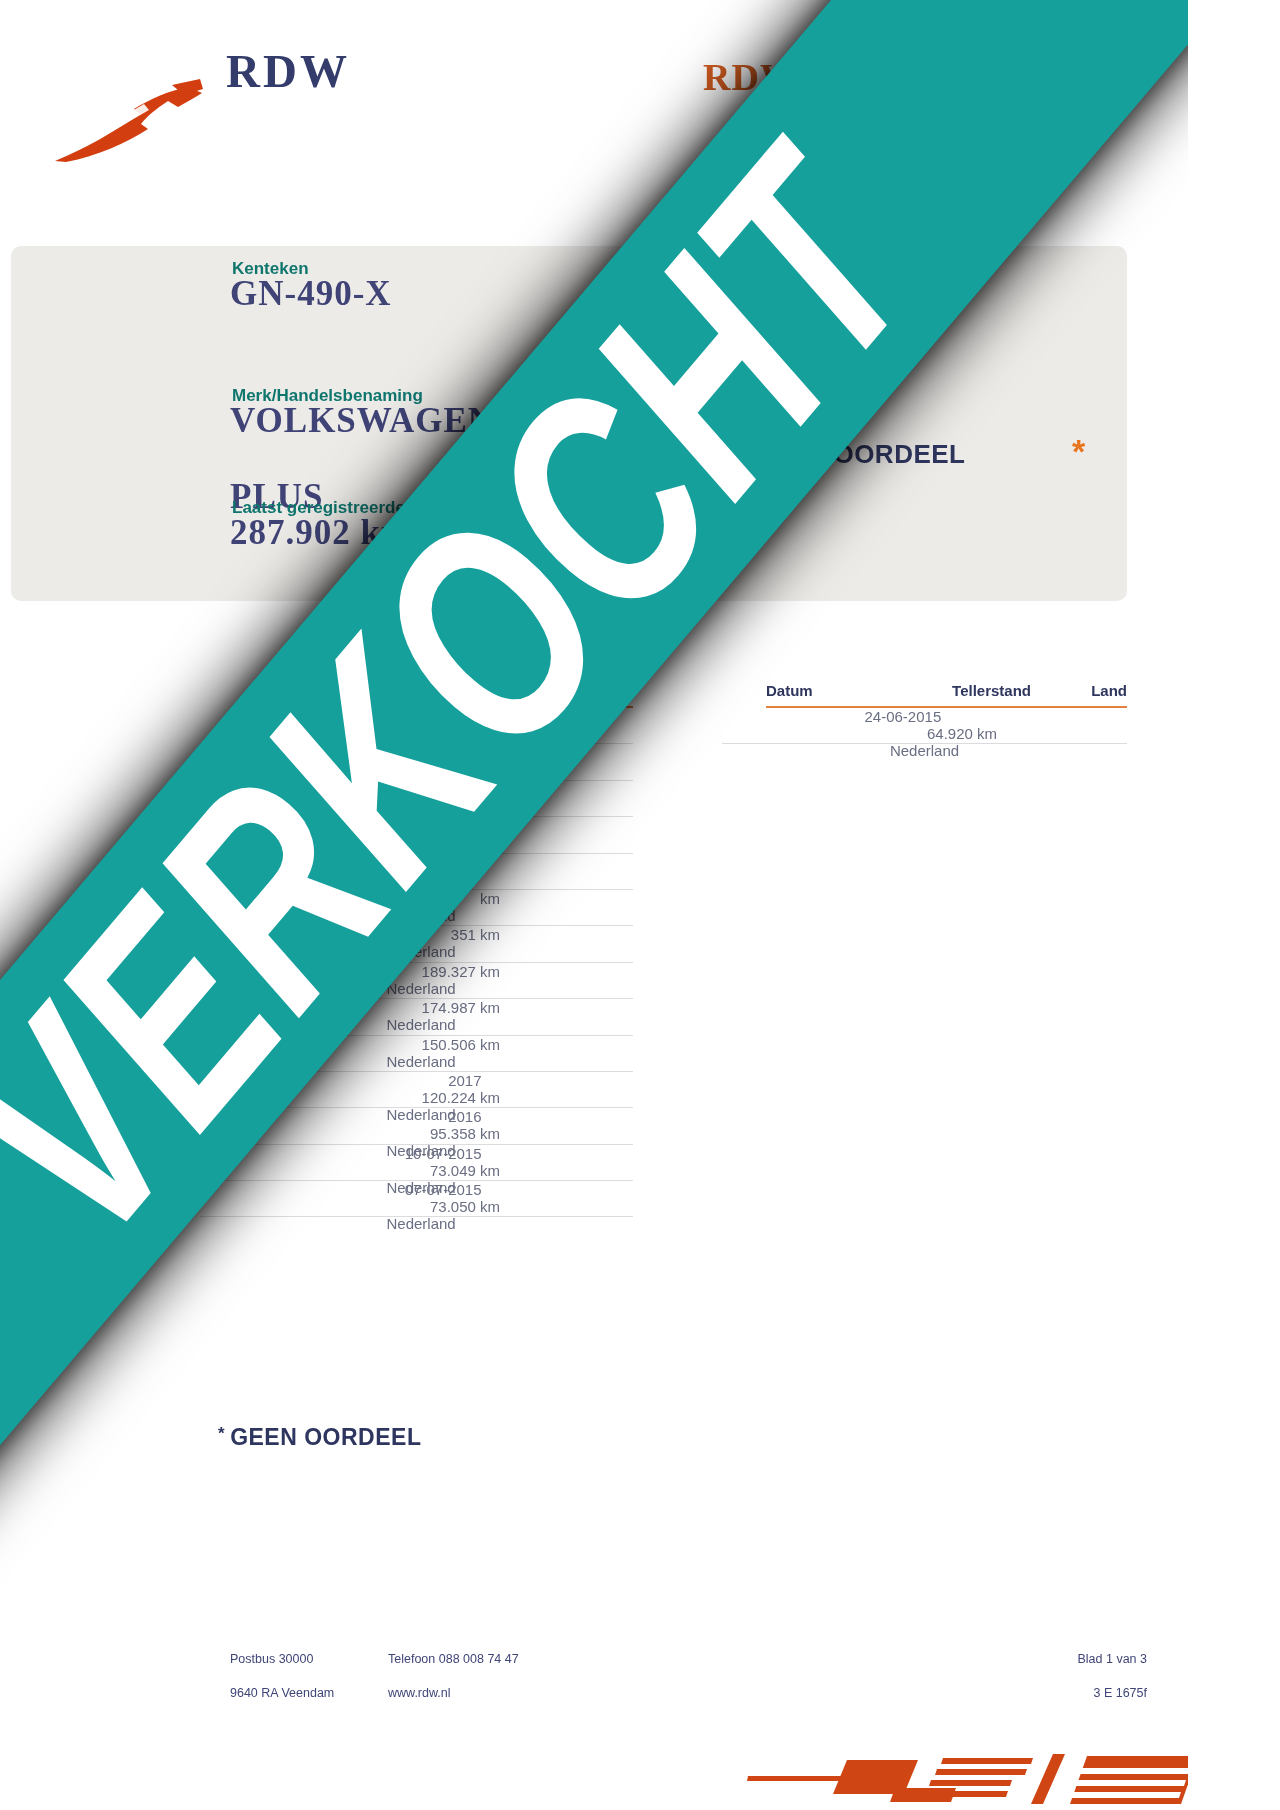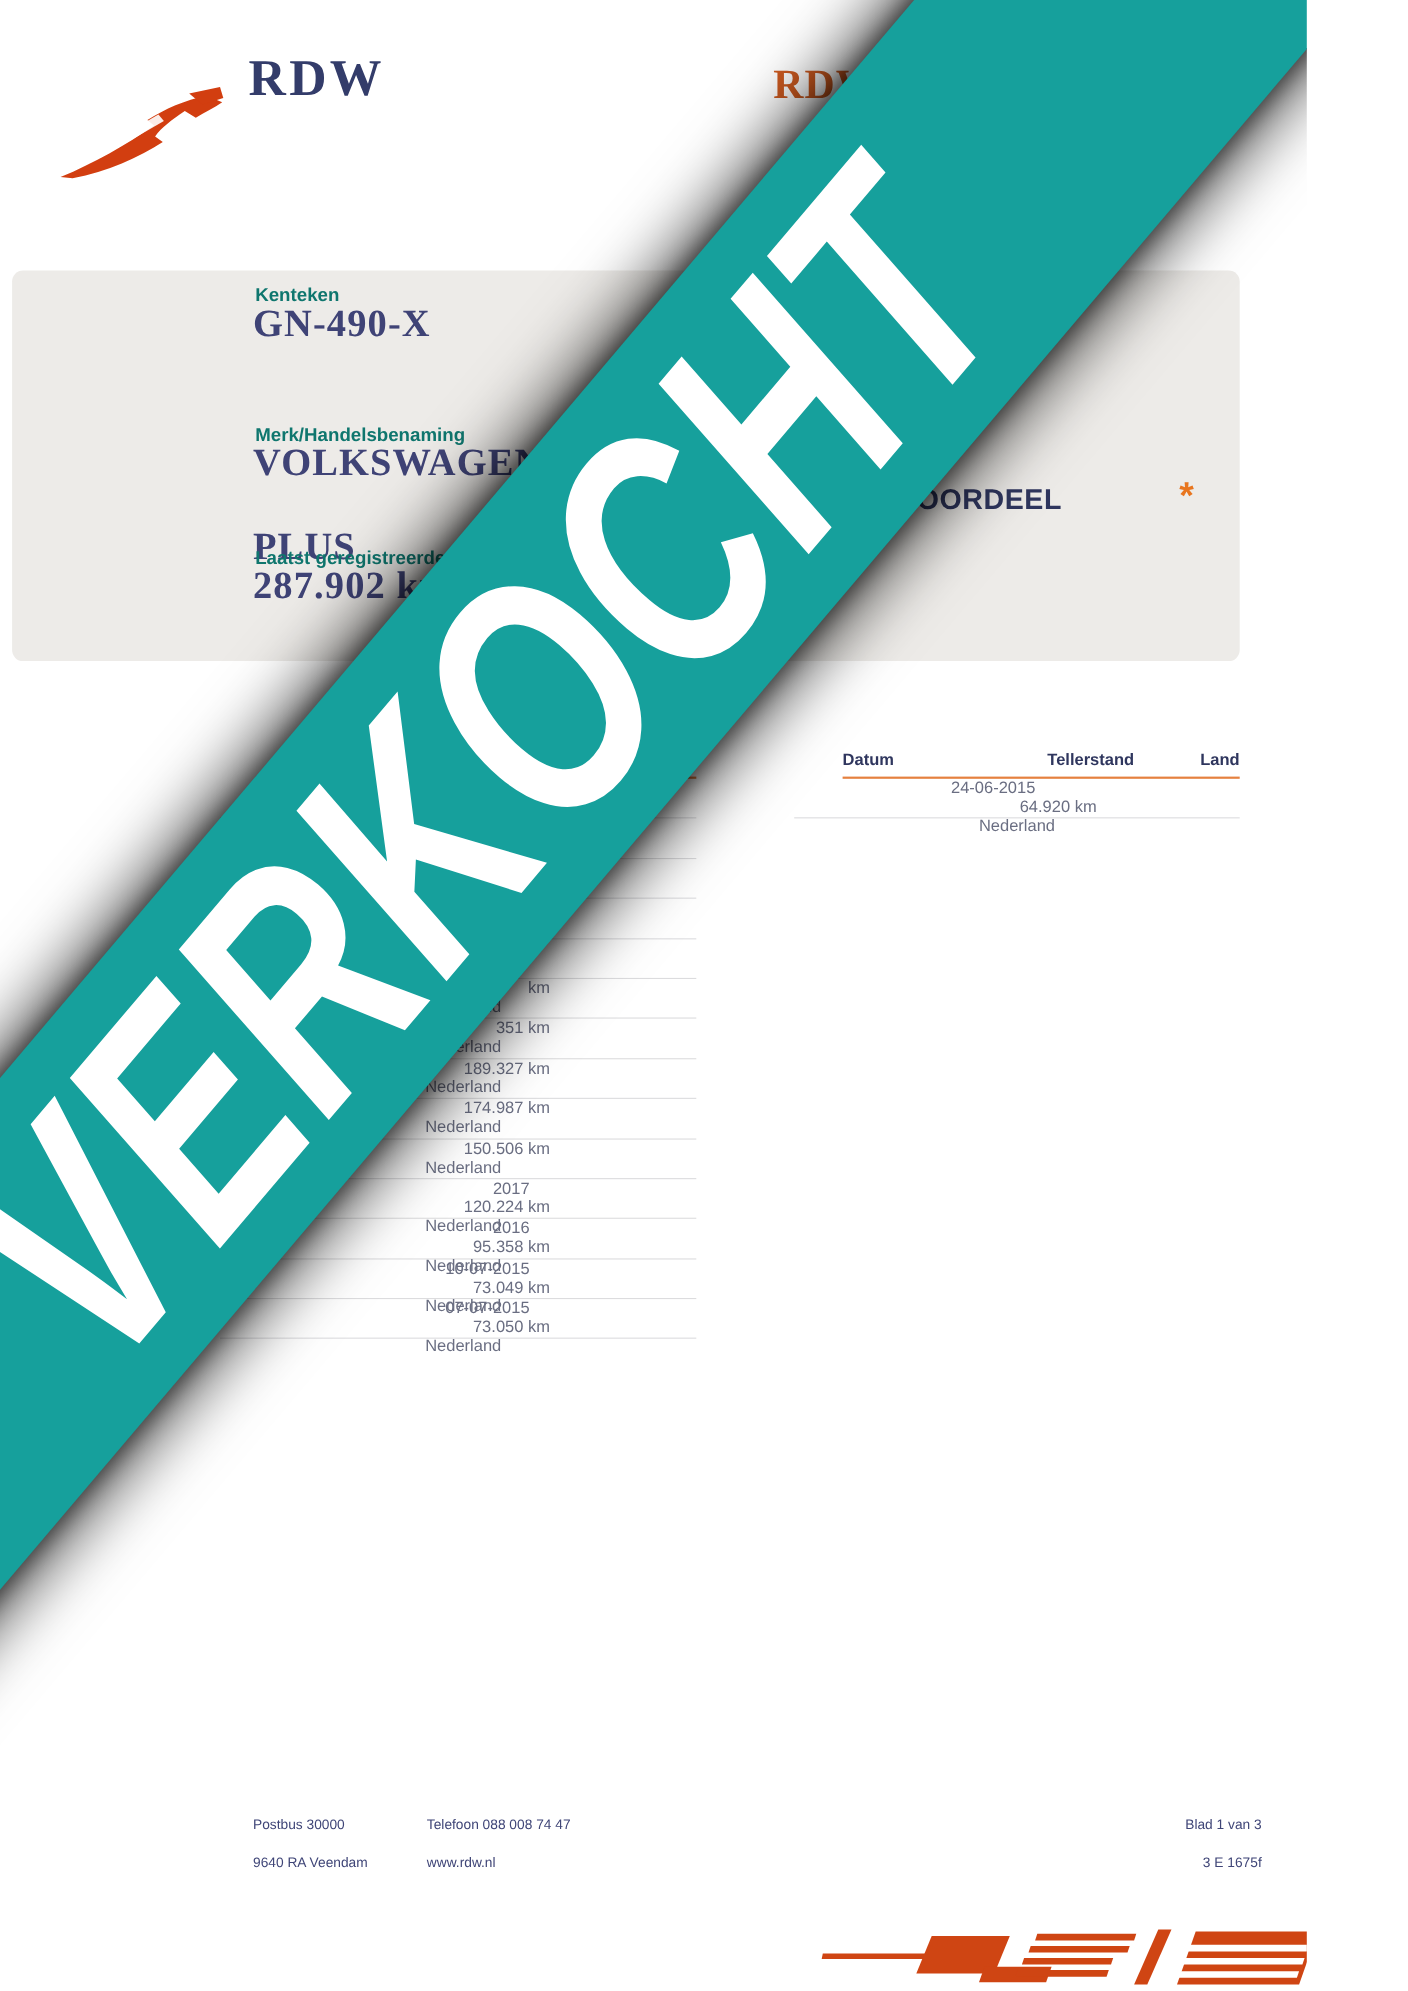--- a/index.html
+++ b/index.html
@@ -165,20 +165,21 @@
       <span class="rc3">Land</span>
     </div>
     <div class="trow">
       <span class="rc1">24-06-2015</span>
       <span class="rc2">64.920 km</span>
       <span class="rc3">Nederland</span>
     </div>
   </div>
 
   <div class="footnote">
+    <div class="fn-title"><span class="fn-star">*</span><span>GEEN OORDEEL</span></div>
   </div>
 
   <div class="footer">
     <div class="f-col f-c1">
       <div>Postbus 30000</div>
       <div>9640 RA Veendam</div>
     </div>
     <div class="f-col f-c2">
       <div>Telefoon 088 008 74 47</div>
       <div>www.rdw.nl</div>

